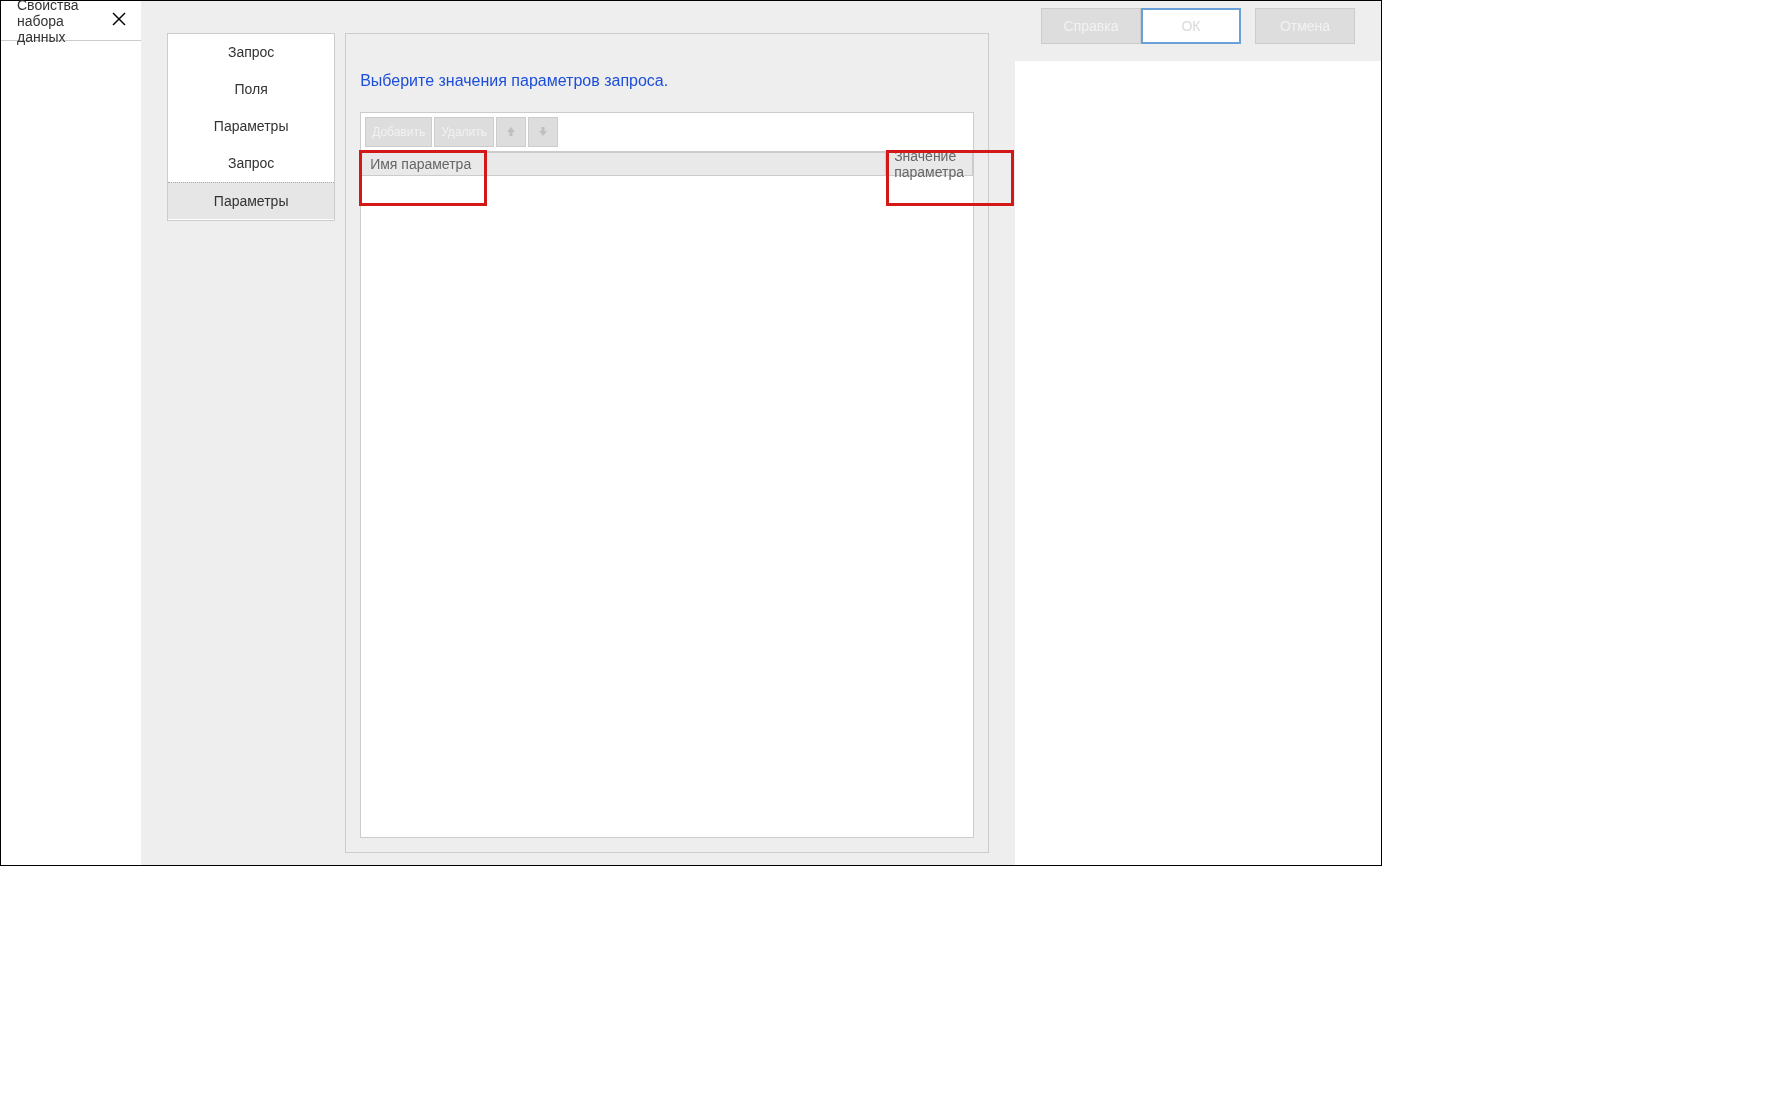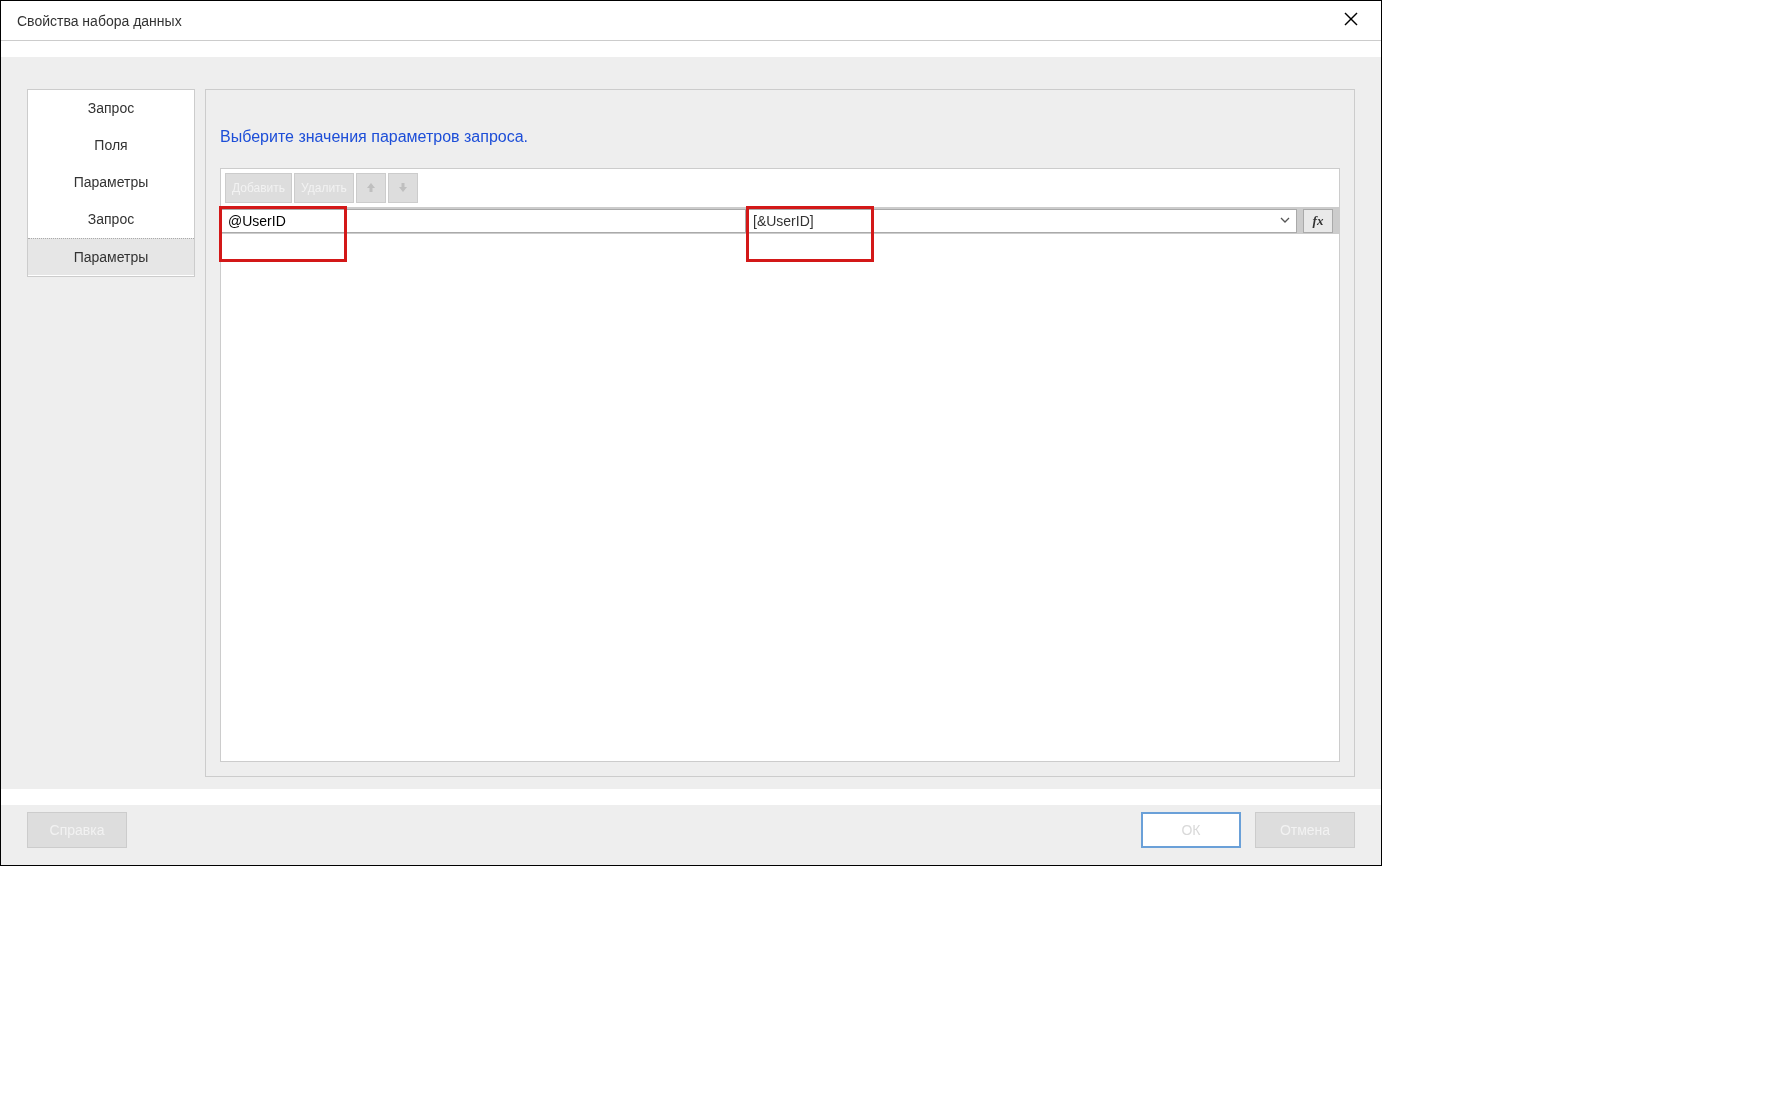--- a/index.html
+++ b/index.html
@@ -9,24 +9,23 @@
     font-family: "Segoe UI", Arial, sans-serif;
     font-size: 14px;
     background: #fff;
     color: #333;
   }
   .window {
     width: 1382px;
     height: 866px;
     border: 1px solid #000;
     display: flex;
-    flex-direction: column;
+    flex-direction: row;
     background: #fff;
     position: relative;
-    gap: 16px;
   }
   .titlebar {
     height: 40px;
     display: flex;
     align-items: center;
     justify-content: space-between;
     padding: 0 12px 0 12px;
     border-bottom: 1px solid #ccc;
     font-size: 14px;
   }
@@ -280,37 +279,23 @@
           <div class="tbtn icon-only">
             <span>
               <svg viewBox="0 0 14 14">
                   <path d="M7 12 L3 7 L5.5 7 L5.5 3 L8.5 3 L8.5 7 L11 7 Z" fill="#bfbfbf"></path>
                 </svg>
             </span>
           </div>
         </div>
 
         <div class="grid" style="position:relative;">
-          <div class="grid-row">
-            <div class="gr-name">
-              <input class="t-input" type="text" value="@UserID" style="">
-            </div>
-            <div class="gr-value">
-              <div class="combo">
-                <span>[&amp;UserID]</span>
-                <span class="chev">
-                  <svg width="10" height="10" viewBox="0 0 10 10">
-                      <path d="M1 3 L5 7 L9 3" fill="none" stroke="#555" stroke-width="1.3"></path>
-                    </svg>
-                </span>
-              </div>
-              <div class="fx-btn">
-                <span>fx</span>
-              </div>
-            </div>
+          <div class="grid-header">
+            <div class="gh-cell gh-name">Имя параметра</div>
+            <div class="gh-cell gh-value">Значение параметра</div>
           </div>
           <div class="highlight hl1"></div>
           <div class="highlight hl2"></div>
         </div>
 
         <div class="grid-fill"></div>
 
       </div>
     </div>
 

